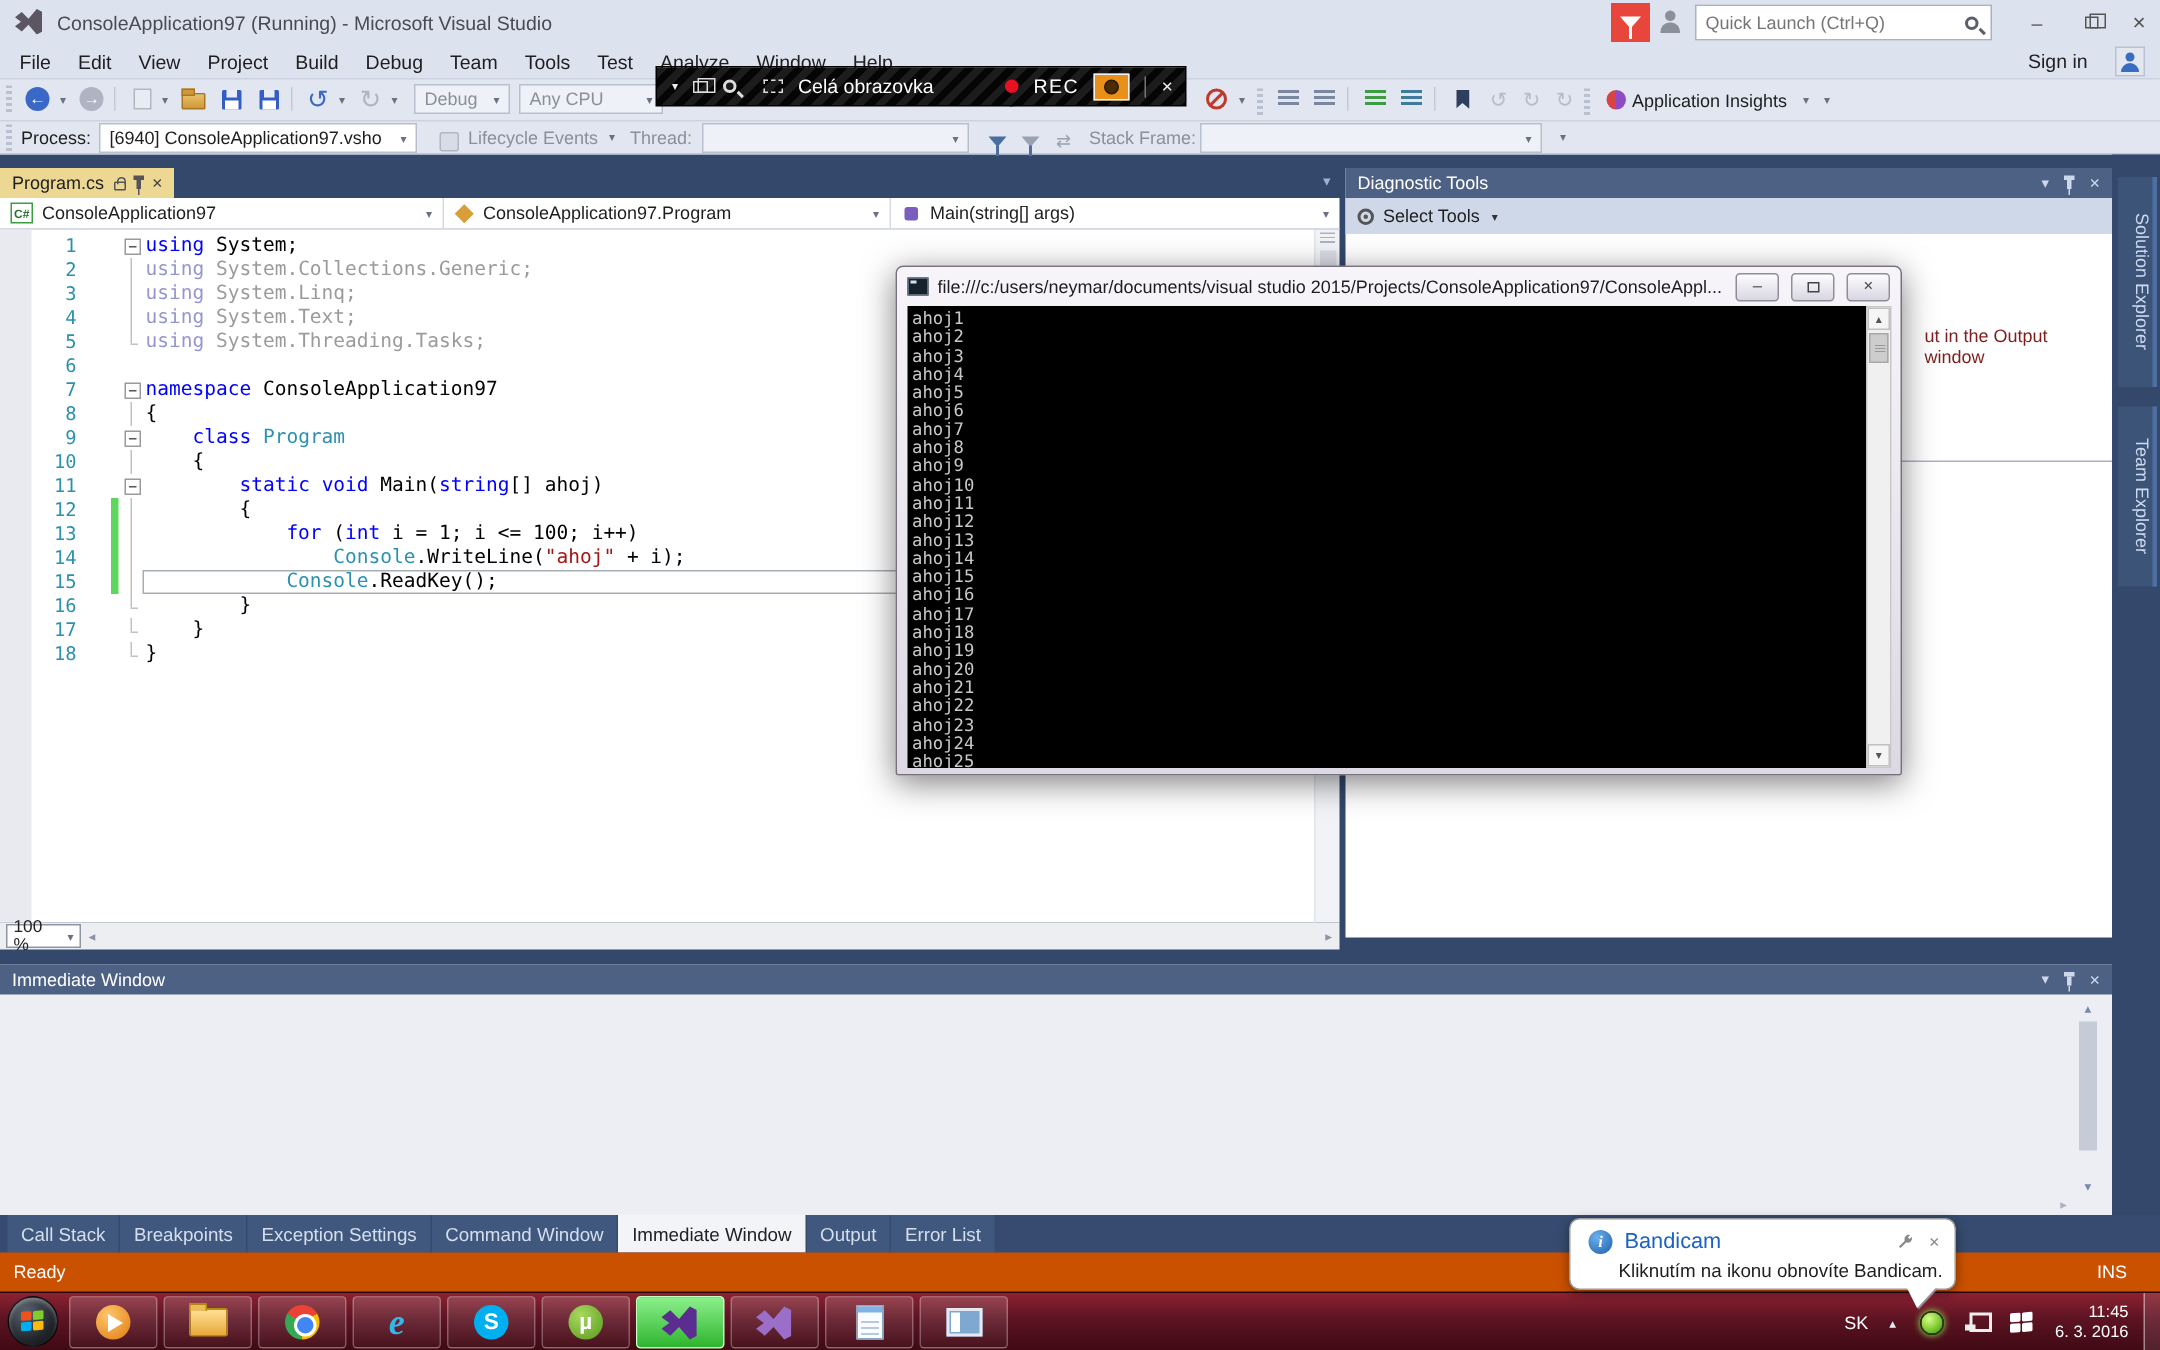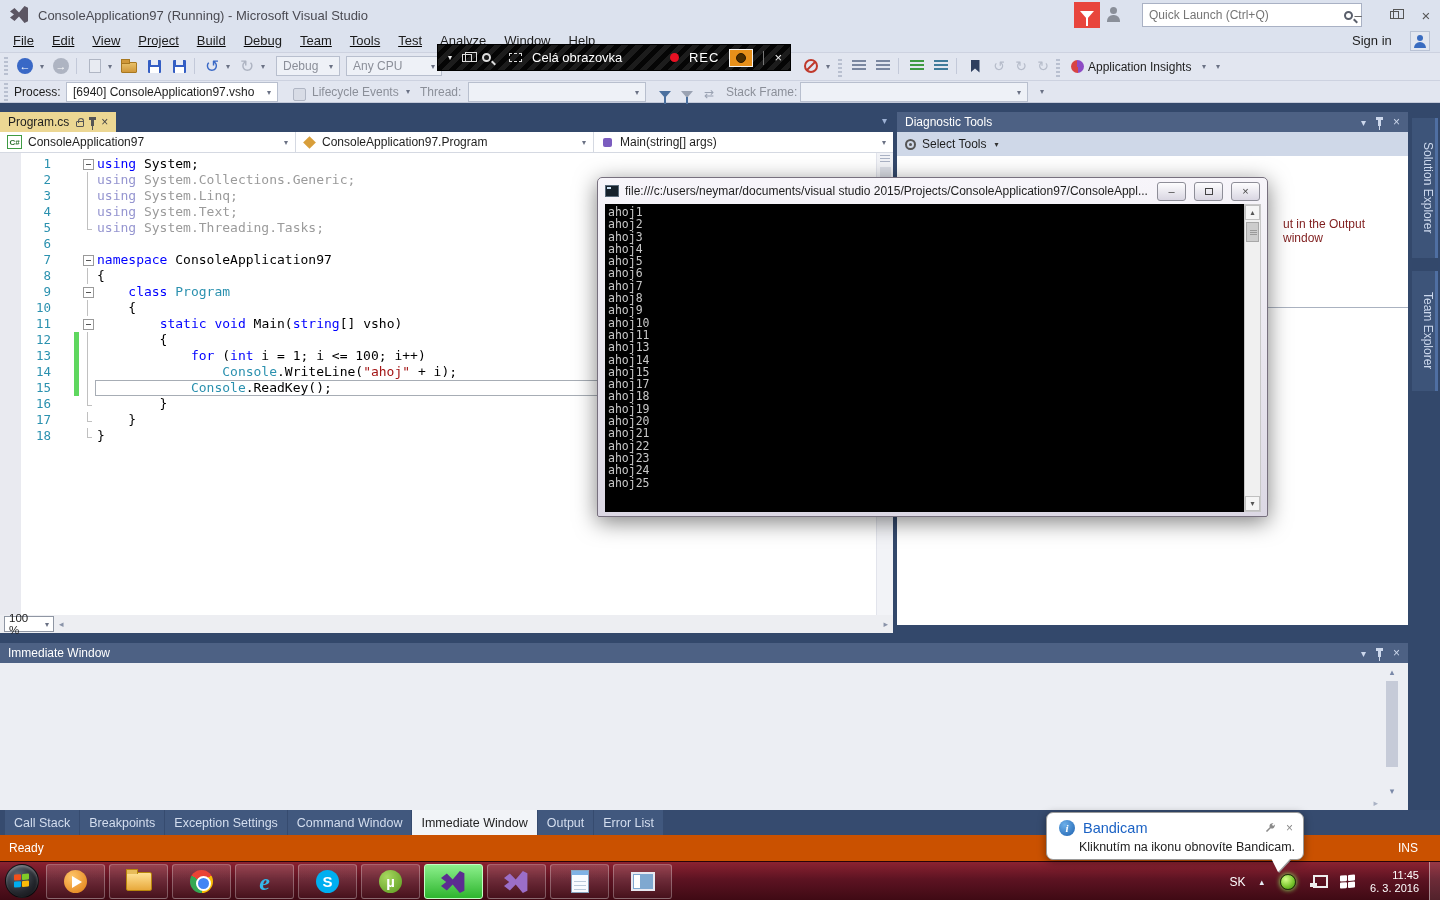--- a/index.html
+++ b/index.html
@@ -13,31 +13,31 @@
   
   #titlebar { left:0; top:0; width:1440px; height:30px; background:#dce2ee; }
   #vs-logo { left:10px; top:6px; width:20px; height:17px; color:#5c5663; }
   #win-title { left:38px; top:8px; font-size:13px; color:#4a4a52; }
   #feedback-btn { left:1074px; top:2px; width:26px; height:26px; background:#e8453c; display:flex; align-items:center; justify-content:center; }
   .funnel { width:0; height:0; border-left:7px solid transparent; border-right:7px solid transparent; border-top:8px solid #fff; position:relative; }
   .funnel::after { content:""; position:absolute; left:-1px; top:-2px; width:2px; height:9px; background:#fff; }
   #fb-person { left:1106px; top:6px; width:20px; height:18px; }
   .person-h { position:absolute; left:4px; top:1px; width:7px; height:7px; border-radius:50%; background:#8a8f99; }
   .person-b { position:absolute; left:1px; top:9px; width:13px; height:7px; border-radius:6px 6px 0 0; background:#8a8f99; }
-  #quick-launch { left:1130px; top:3px; width:220px; height:24px; background:#fff; border:1px solid #a9b1c4; display:flex; align-items:center;margin-left:12px; }
+  #quick-launch { left:1130px; top:3px; width:198px; height:24px; background:#fff; border:1px solid #a9b1c4; display:flex; align-items:center; }
   #quick-launch input { flex:1; border:none; outline:none; font-size:12px; color:#666; padding:0 6px; font-family:"Liberation Sans",sans-serif; background:transparent; }
   .mag { width:9px; height:9px; border:2px solid #5a5f6b; border-radius:50%; position:relative; margin-right:8px; flex:none; }
   .mag::after { content:""; position:absolute; left:7px; top:7px; width:5px; height:2px; background:#5a5f6b; transform:rotate(45deg); }
   .caption-btn { top:4px; width:28px; height:22px; color:#555; font-size:13px; display:flex; align-items:center; justify-content:center; }
   #btn-min { left:1344px; } #btn-max { left:1380px; } #btn-close { left:1412px; font-size:15px; }
   .restore-sq { width:9px; height:8px; border:1px solid #555; position:relative; }
   .restore-sq::before { content:""; position:absolute; left:2px; top:-3px; width:9px; height:8px; border:1px solid #555; }
 
   
-  #menubar { left:0; top:30px; width:1440px; height:22px; background:#dce2ee; display:flex; padding-left:4px;text-decoration:underline; }
+  #menubar { left:0; top:30px; width:1440px; height:22px; background:#dce2ee; display:flex; align-items:center; padding-left:4px; }
   .mi { font-size:13px; color:#1e1e1e; padding:3px 9px; }
   #signin { left:1352px; top:33px; font-size:13px; color:#1e1e1e; }
   #signin-icon { left:1410px; top:31px; width:20px; height:20px; background:#e3e7f0; border:1px solid #b9c2d4; }
   #signin-icon .person-h { left:6px; top:3px; width:6px; height:6px; background:#3a6cc0; }
   #signin-icon .person-b { left:3px; top:10px; width:12px; height:6px; background:#3a6cc0; }
 
   
   #toolbar1 { left:0; top:52px; width:1440px; height:28px; background:#e2e6f0; border-top:1px solid #cdd2e0; }
   #toolbar2 { left:0; top:80px; width:1440px; height:23px; background:#e2e6f0; border-top:1px solid #cdd2e0; border-bottom:1px solid #c3c9d9; }
   .tbtn-ico { position:absolute; top:56px; width:22px; height:20px; display:flex; align-items:center; justify-content:center; font-size:14px; color:#4a5a78; }
@@ -478,21 +478,21 @@
           <div class="cl"><span class="ln">1</span><span class="chg"></span><span class="fold f-box"></span><span class="ct"><span class="s-kw">using</span><span class="s-p"> System;</span></span></div>
           <div class="cl"><span class="ln">2</span><span class="chg"></span><span class="fold f-line"></span><span class="ct"><span class="s-gkw">using</span><span class="s-g"> System.Collections.Generic;</span></span></div>
           <div class="cl"><span class="ln">3</span><span class="chg"></span><span class="fold f-line"></span><span class="ct"><span class="s-gkw">using</span><span class="s-g"> System.Linq;</span></span></div>
           <div class="cl"><span class="ln">4</span><span class="chg"></span><span class="fold f-line"></span><span class="ct"><span class="s-gkw">using</span><span class="s-g"> System.Text;</span></span></div>
           <div class="cl"><span class="ln">5</span><span class="chg"></span><span class="fold f-end"></span><span class="ct"><span class="s-gkw">using</span><span class="s-g"> System.Threading.Tasks;</span></span></div>
           <div class="cl"><span class="ln">6</span><span class="chg"></span><span class="fold f-none"></span><span class="ct"></span></div>
           <div class="cl"><span class="ln">7</span><span class="chg"></span><span class="fold f-box"></span><span class="ct"><span class="s-kw">namespace</span><span class="s-p"> ConsoleApplication97</span></span></div>
           <div class="cl"><span class="ln">8</span><span class="chg"></span><span class="fold f-line"></span><span class="ct"><span class="s-p">{</span></span></div>
           <div class="cl"><span class="ln">9</span><span class="chg"></span><span class="fold f-box"></span><span class="ct"><span class="s-p">    </span><span class="s-kw">class</span><span class="s-p"> </span><span class="s-ty">Program</span></span></div>
           <div class="cl"><span class="ln">10</span><span class="chg"></span><span class="fold f-line"></span><span class="ct"><span class="s-p">    {</span></span></div>
-          <div class="cl"><span class="ln">11</span><span class="chg"></span><span class="fold f-box"></span><span class="ct"><span class="s-p">        </span><span class="s-kw">static</span><span class="s-p"> </span><span class="s-kw">void</span><span class="s-p"> Main(</span><span class="s-kw">string</span><span class="s-p">[] vsho)</span></span></div>
+          <div class="cl"><span class="ln">11</span><span class="chg"></span><span class="fold f-box"></span><span class="ct"><span class="s-p">        </span><span class="s-kw">static</span><span class="s-p"> </span><span class="s-kw">void</span><span class="s-p"> Main(</span><span class="s-kw">string</span><span class="s-p">[] ahoj)</span></span></div>
           <div class="cl"><span class="ln">12</span><span class="chg on"></span><span class="fold f-line"></span><span class="ct"><span class="s-p">        {</span></span></div>
           <div class="cl"><span class="ln">13</span><span class="chg on"></span><span class="fold f-line"></span><span class="ct"><span class="s-p">            </span><span class="s-kw">for</span><span class="s-p"> (</span><span class="s-kw">int</span><span class="s-p"> i = 1; i &lt;= 100; i++)</span></span></div>
           <div class="cl"><span class="ln">14</span><span class="chg on"></span><span class="fold f-line"></span><span class="ct"><span class="s-p">                </span><span class="s-ty">Console</span><span class="s-p">.WriteLine(</span><span class="s-st">"ahoj"</span><span class="s-p"> + i);</span></span></div>
           <div class="cl boxed"><span class="ln">15</span><span class="chg on"></span><span class="fold f-line"></span><span class="ct"><span class="s-p">            </span><span class="s-ty">Console</span><span class="s-p">.ReadKey();</span></span></div>
           <div class="cl"><span class="ln">16</span><span class="chg"></span><span class="fold f-end"></span><span class="ct"><span class="s-p">        }</span></span></div>
           <div class="cl"><span class="ln">17</span><span class="chg"></span><span class="fold f-end"></span><span class="ct"><span class="s-p">    }</span></span></div>
           <div class="cl"><span class="ln">18</span><span class="chg"></span><span class="fold f-end"></span><span class="ct"><span class="s-p">}</span></span></div>
         </div>
     </div>
     <div id="vscroll">
@@ -646,23 +646,25 @@
         <div class="con-line">ahoj2</div>
         <div class="con-line">ahoj3</div>
         <div class="con-line">ahoj4</div>
         <div class="con-line">ahoj5</div>
         <div class="con-line">ahoj6</div>
         <div class="con-line">ahoj7</div>
         <div class="con-line">ahoj8</div>
         <div class="con-line">ahoj9</div>
         <div class="con-line">ahoj10</div>
         <div class="con-line">ahoj11</div>
+        <div class="con-line">ahoj12</div>
         <div class="con-line">ahoj13</div>
         <div class="con-line">ahoj14</div>
         <div class="con-line">ahoj15</div>
+        <div class="con-line">ahoj16</div>
         <div class="con-line">ahoj17</div>
         <div class="con-line">ahoj18</div>
         <div class="con-line">ahoj19</div>
         <div class="con-line">ahoj20</div>
         <div class="con-line">ahoj21</div>
         <div class="con-line">ahoj22</div>
         <div class="con-line">ahoj23</div>
         <div class="con-line">ahoj24</div>
         <div class="con-line">ahoj25</div>
       </div>

